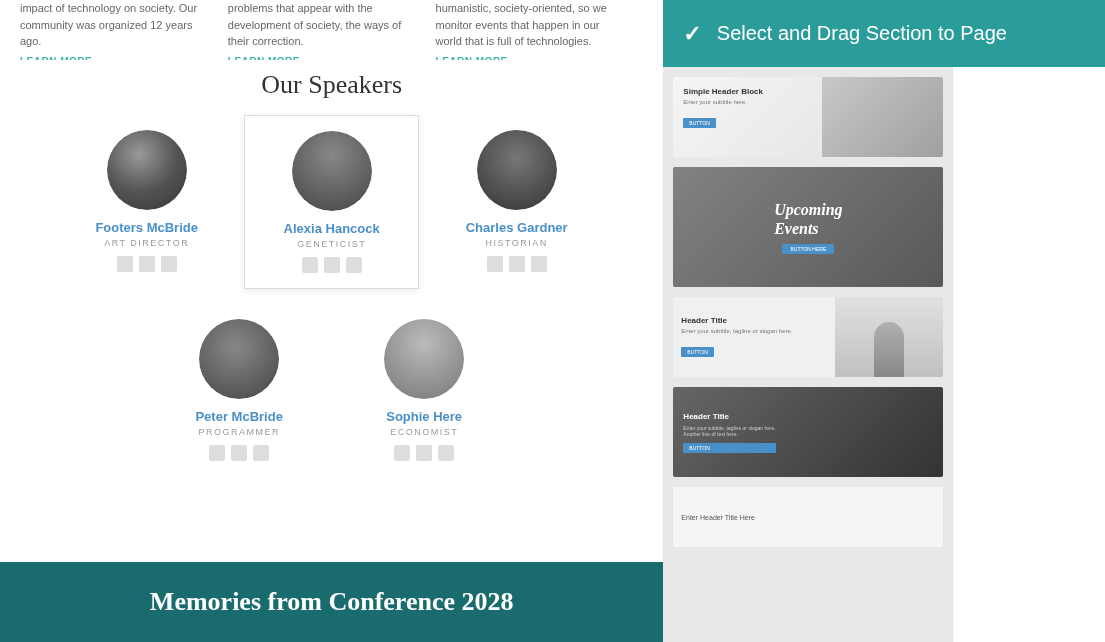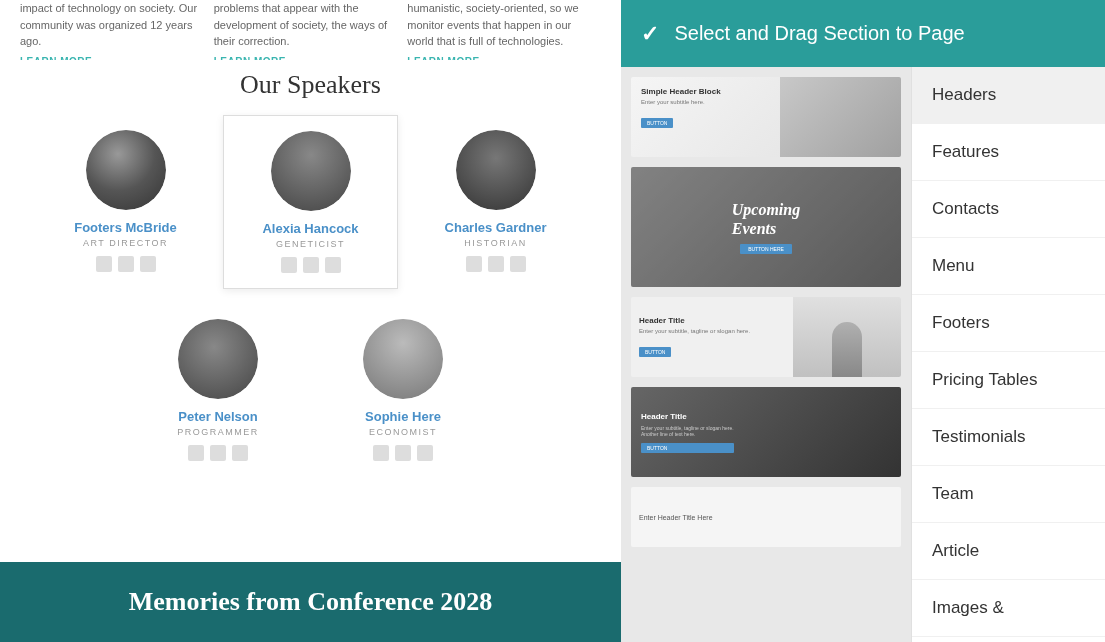--- a/index.html
+++ b/index.html
@@ -421,21 +421,21 @@
           <span class="social-icon"></span>
         </div>
       </div>
     </div>
 
     <div class="speakers-grid">
       <div class="speaker-card">
         <div class="speaker-avatar">
           <div class="speaker-avatar-inner avatar-4"></div>
         </div>
-        <div class="speaker-name">Peter Nelson</div>
+        <div class="speaker-name">Peter McBride</div>
         <div class="speaker-role">PROGRAMMER</div>
         <div class="speaker-icons">
           <span class="social-icon"></span>
           <span class="social-icon"></span>
           <span class="social-icon"></span>
         </div>
       </div>
 
 
       <div class="speaker-card">
@@ -503,27 +503,15 @@
           <div class="thumb-4-btn">BUTTON</div>
         </div>
       </div>
 
       <div class="thumbnail-item thumb-5">
         <div class="thumb-5-text">Enter Header Title Here</div>
       </div>
 
     </div>
 
-    <div class="sidebar-nav">
-      <div class="nav-item active">Headers</div>
-      <div class="nav-item">Features</div>
-      <div class="nav-item">Contacts</div>
-      <div class="nav-item">Menu</div>
-      <div class="nav-item">Footers</div>
-      <div class="nav-item">Pricing Tables</div>
-      <div class="nav-item">Testimonials</div>
-      <div class="nav-item">Team</div>
-      <div class="nav-item">Article</div>
-      <div class="nav-item">Images &amp;</div>
-    </div>
 
   </div>
 </div>
 
 </body></html>

